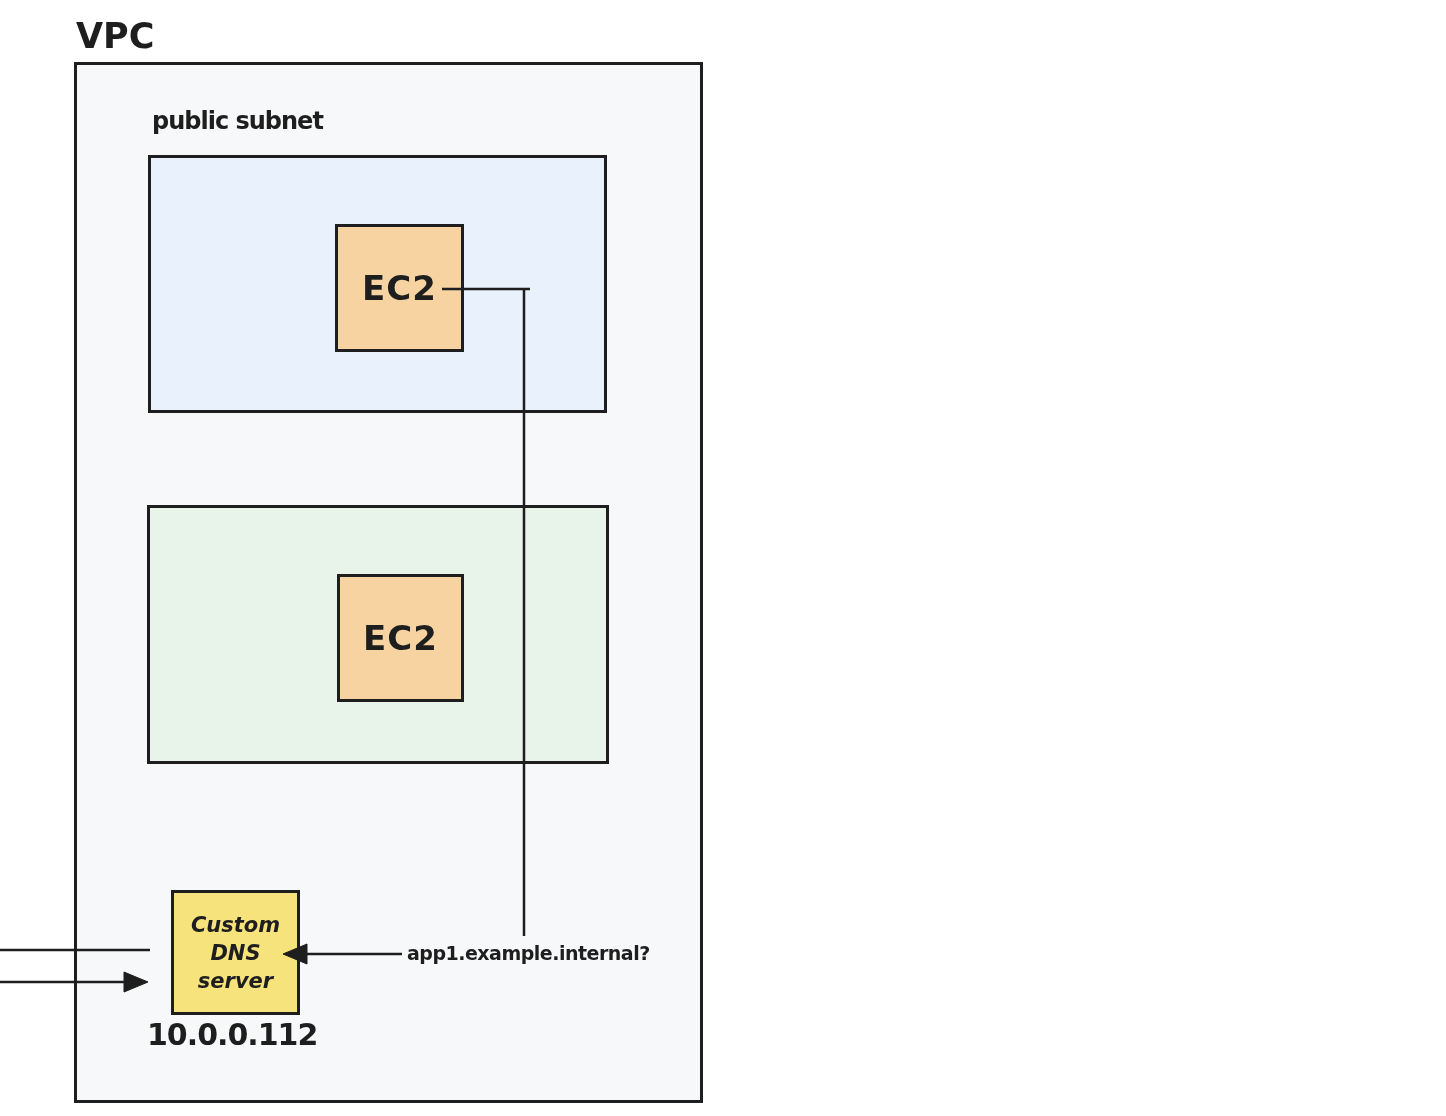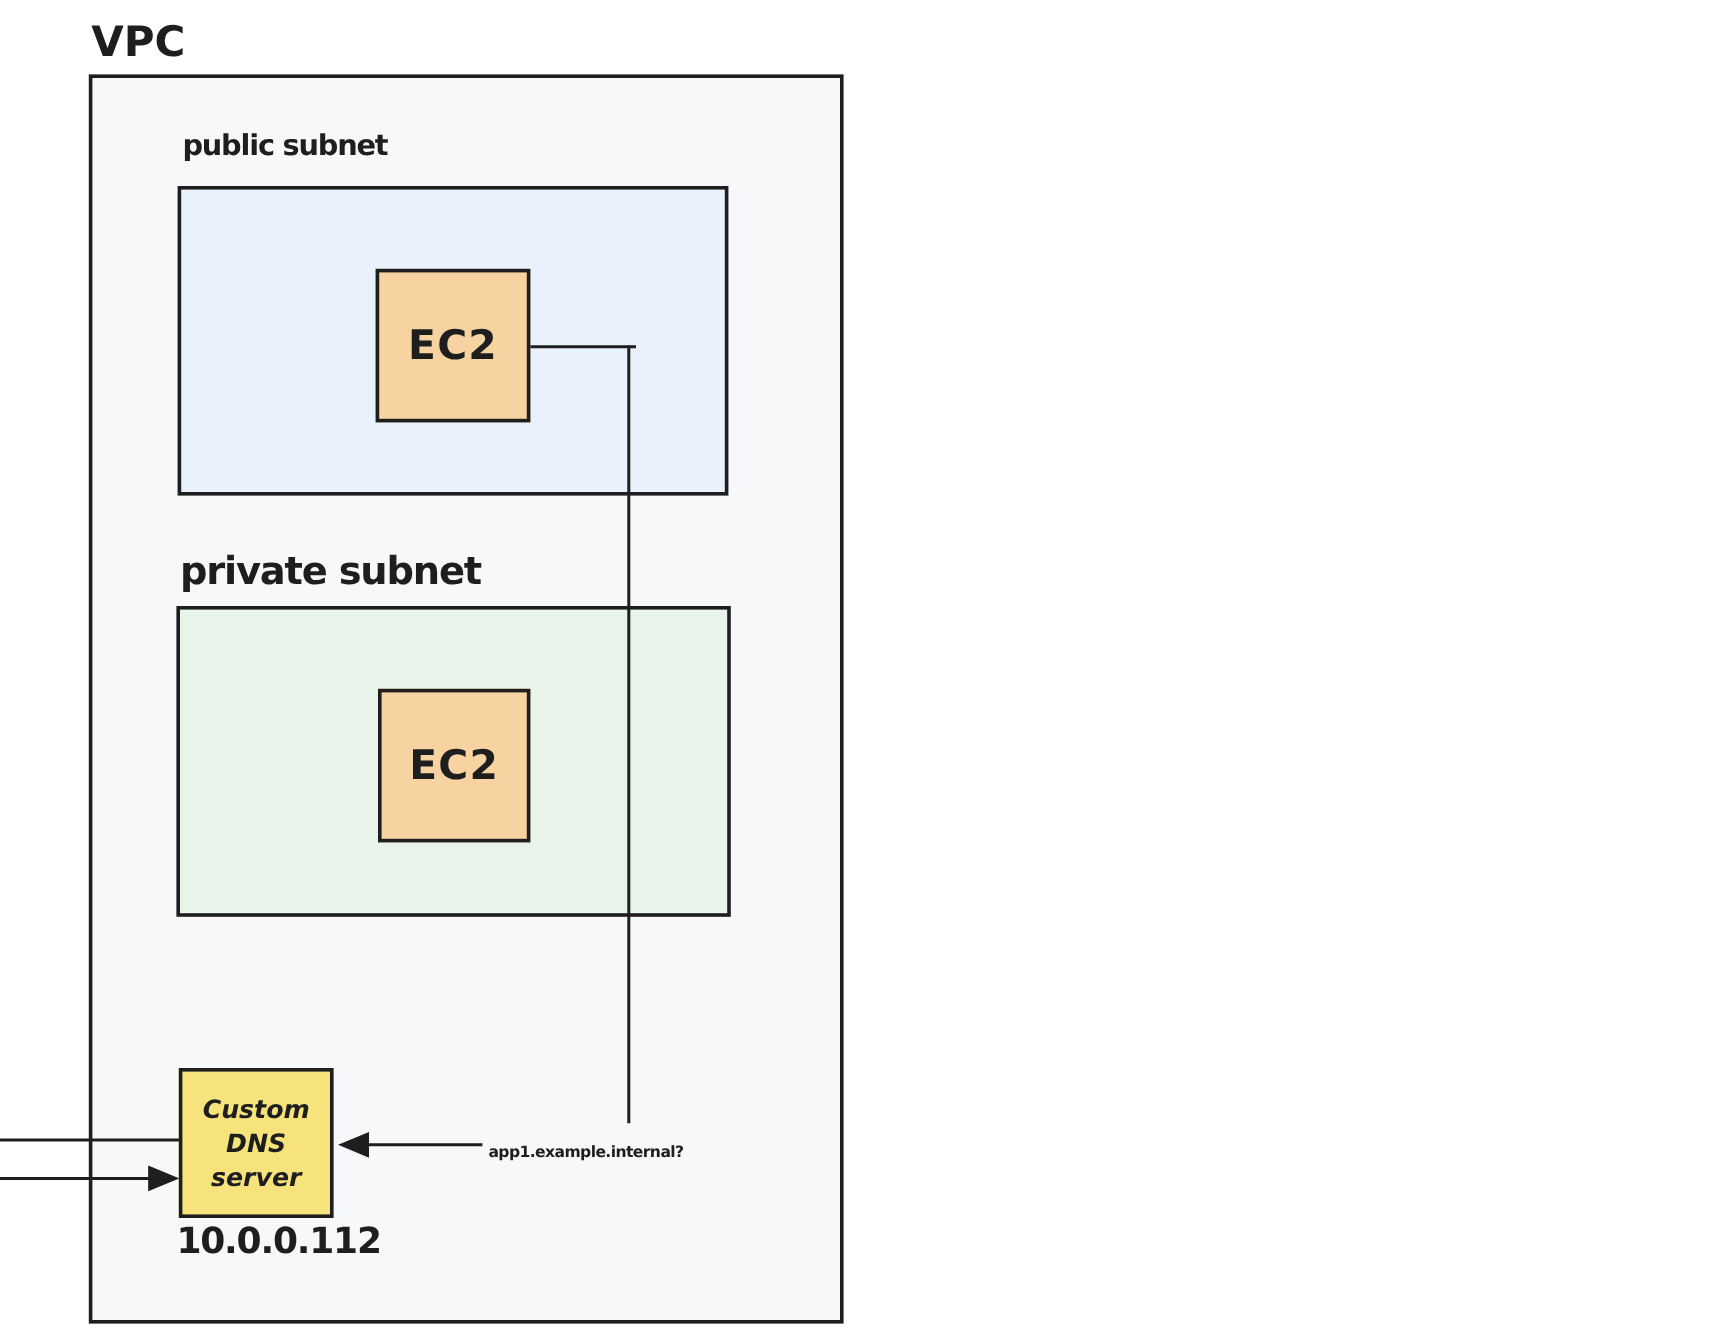--- a/index.html
+++ b/index.html
@@ -34,20 +34,21 @@
     left: 147px; top: 505px;
     width: 462px; height: 259px;
     background: #e8f4ea;
   }
   .node {
     display: flex;
     align-items: center;
     justify-content: center;
     font-weight: bold;
     color: #1e1e1e;
+    margin-left: 22px;
   }
   .ec2-public {
     left: 313px; top: 224px;
     width: 129px; height: 128px;
     background: #f6d3a0;
     font-size: 34px;
     letter-spacing: 1px;
   }
   .ec2-private {
     left: 315px; top: 574px;
@@ -78,23 +79,22 @@
   .lbl-private    { left: 150px; top: 458px; font-size: 32px; letter-spacing: -1px; }
   .lbl-dns-ip     { left: 147px; top: 1018px; font-size: 30px; letter-spacing: -1px; }
   .lbl-red {
     left: 556px; top: 814px;
     font-size: 44px;
     letter-spacing: -1px;
     color: #ce403a;
   }
   .lbl-query {
     left: 407px; top: 943px;
-    font-size: 13px;
+    font-size: 19px;
     letter-spacing: -0.5px;
-    margin-top: 11px;
   }
   .edges {
     position: absolute;
     left: 0; top: 0;
     width: 1446px; height: 1116px;
     pointer-events: none;
   }
   .edges line, .edges polyline {
     stroke: #1e1e1e;
     stroke-width: 2.5;
@@ -110,21 +110,20 @@
 
 <div class="canvas">
 
   <div class="box vpc"></div>
   <div class="lbl lbl-vpc">VPC</div>
 
   <div class="box subnet-public"></div>
   <div class="lbl lbl-public">public subnet</div>
 
   <div class="box subnet-private"></div>
-  <div class="lbl lbl-private">private subnet</div>
 
   <div class="box node ec2-public">
     <span>EC2</span>
   </div>
   <div class="box node ec2-private">
     <span>EC2</span>
   </div>
 
   <div class="box node dns">
     <span>Custom</span>

